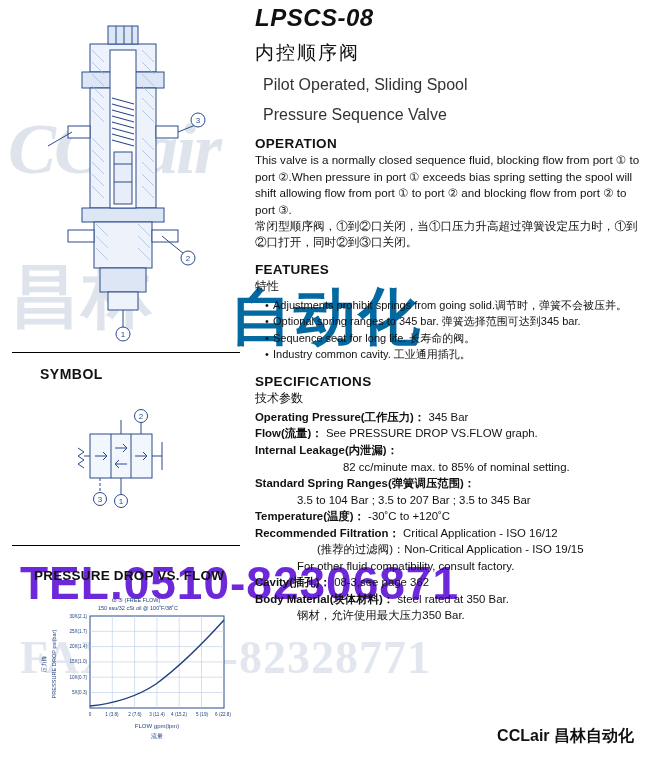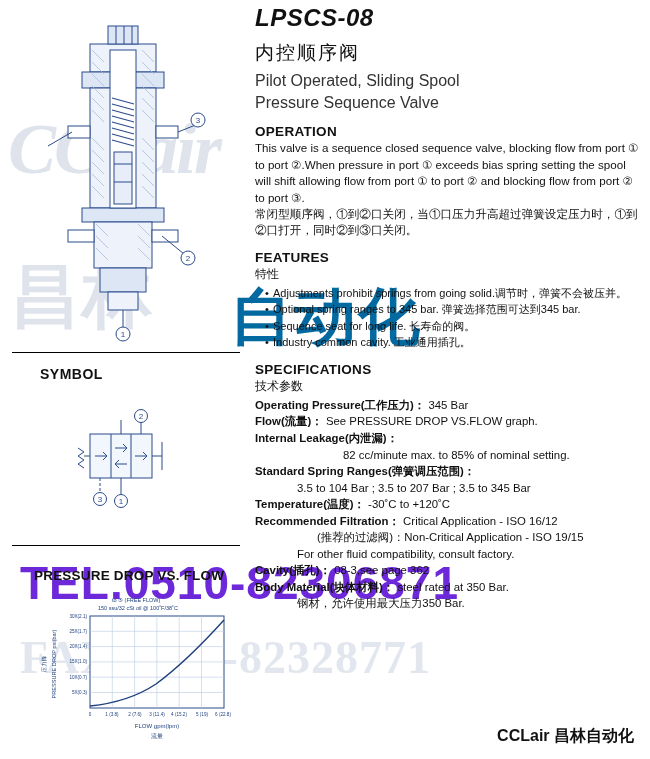--- a/index.html
+++ b/index.html
@@ -76,21 +76,21 @@
   }
   .title-model{
     font-size:24px;font-weight:bold;color:#111;letter-spacing:.5px;
     margin:0 0 2px 0;
     font-style:italic;
   }
   .title-cn{
     font-size:19px;color:#111;margin:8px 0 4px 0;letter-spacing:2px;
   }
   .title-en1,.title-en2{
-    font-size:16px;color:#333;margin:0;line-height:1.35;
+    font-size:16px;color:#333;margin:8px;line-height:1.35;
   }
   .sec-head{
     font-size:13.5px;font-weight:bold;margin:11px 0 1px 0;letter-spacing:.3px;
   }
   .sec-head-cn{font-size:12px;margin:0 0 2px 0;}
   .body-txt{
     font-size:11.6px;line-height:1.42;margin:0;color:#111;
   }
   ul.feat{
     margin:2px 0 0 0;padding:0 0 0 10px;list-style:none;
@@ -288,21 +288,21 @@
   </svg>
 
   <div class="right">
 
     <div class="title-model">LPSCS-08</div>
     <div class="title-cn">内控顺序阀</div>
     <div class="title-en1">Pilot Operated, Sliding Spool</div>
     <div class="title-en2">Pressure Sequence Valve</div>
 
     <div class="sec-head">OPERATION</div>
-    <p class="body-txt">This valve is a sequence closed sequence valve, blocking flow from port ① to port ②.When pressure in port ① exceeds bias spring setting the spool will shift allowing flow from port ① to port ② and blocking flow from port ② to port ③.</p>
+    <p class="body-txt">This valve is a normally closed sequence fluid, blocking flow from port ① to port ②.When pressure in port ① exceeds bias spring setting the spool will shift allowing flow from port ① to port ② and blocking flow from port ② to port ③.</p>
     <p class="body-txt">常闭型顺序阀，①到②口关闭，当①口压力升高超过弹簧设定压力时，①到②口打开，同时②到③口关闭。</p>
 
     <div class="sec-head">FEATURES</div>
     <div class="sec-head-cn">特性</div>
     <ul class="feat">
       <li>Adjustments prohibit springs from going solid.调节时，弹簧不会被压并。</li>
       <li>Optional spring ranges to 345 bar.        弹簧选择范围可达到345 bar.</li>
       <li>Sequence seat for long life.                     长寿命的阀。</li>
       <li>Industry common cavity.                          工业通用插孔。</li>
     </ul>

